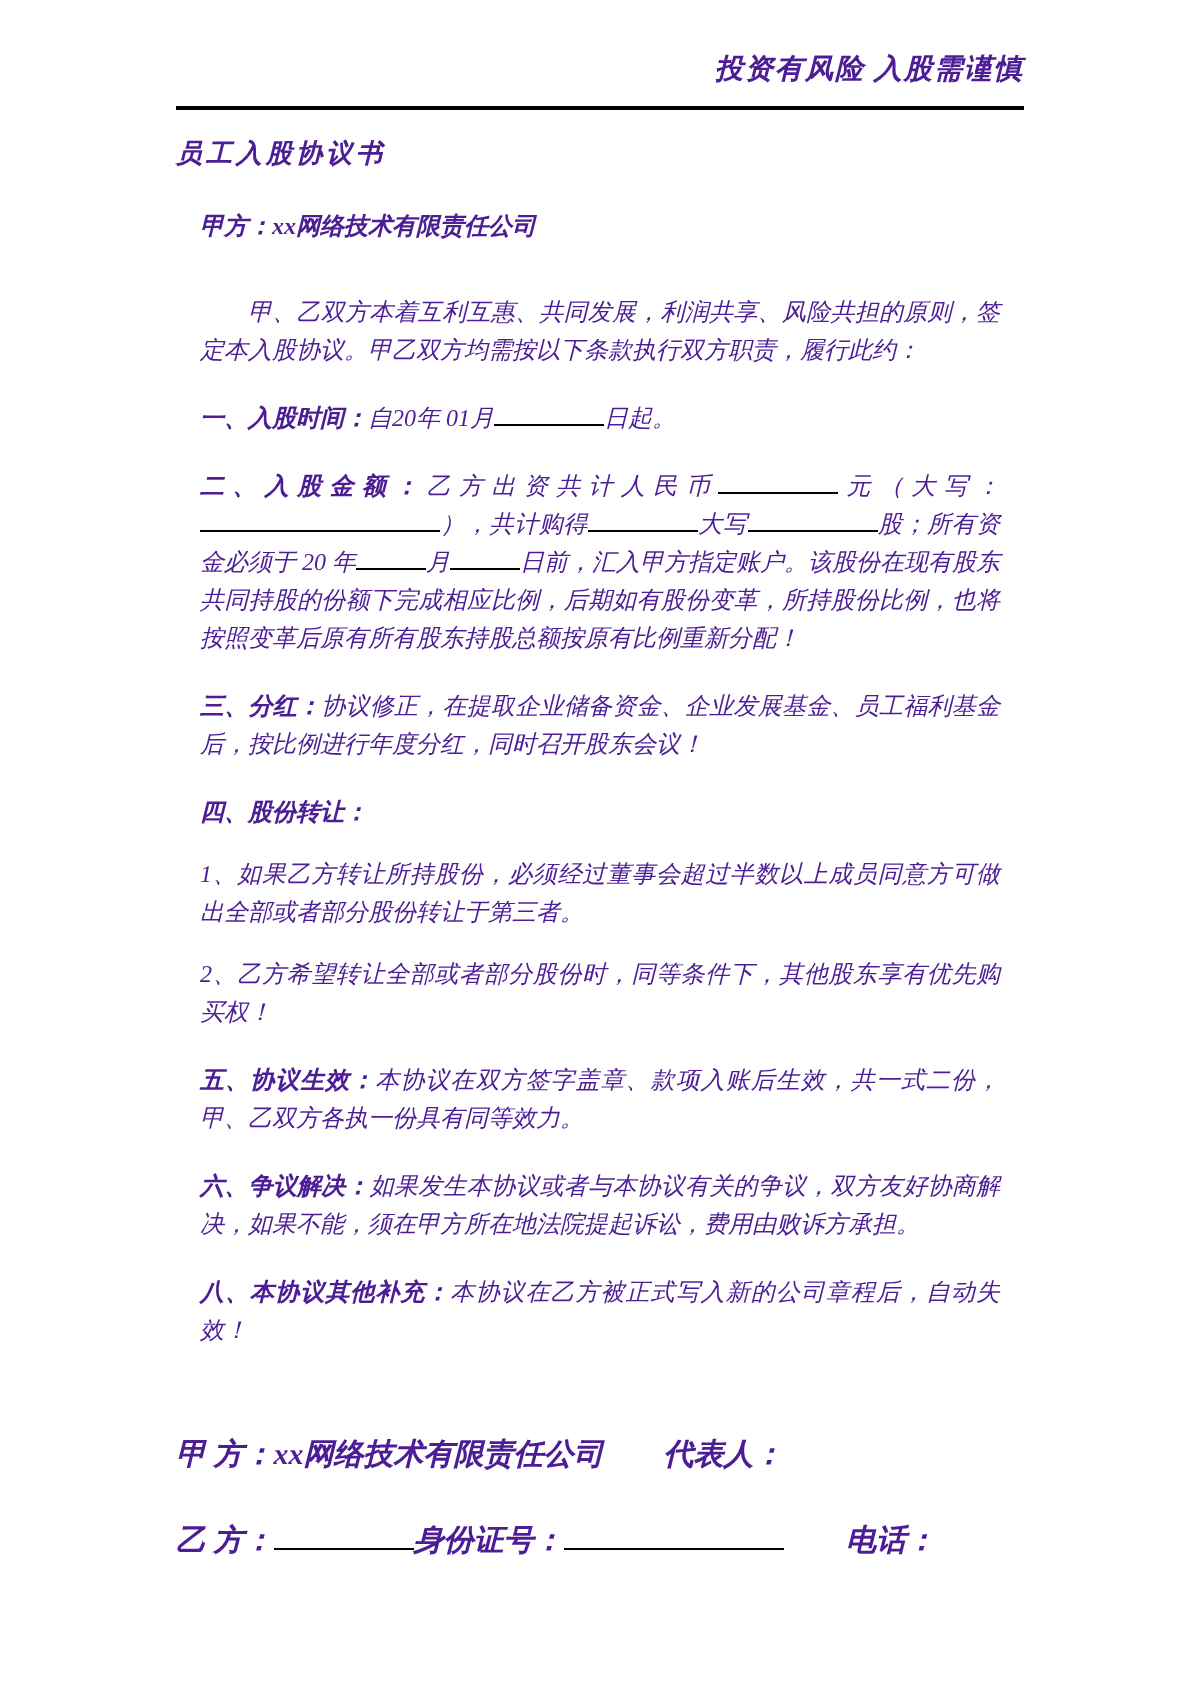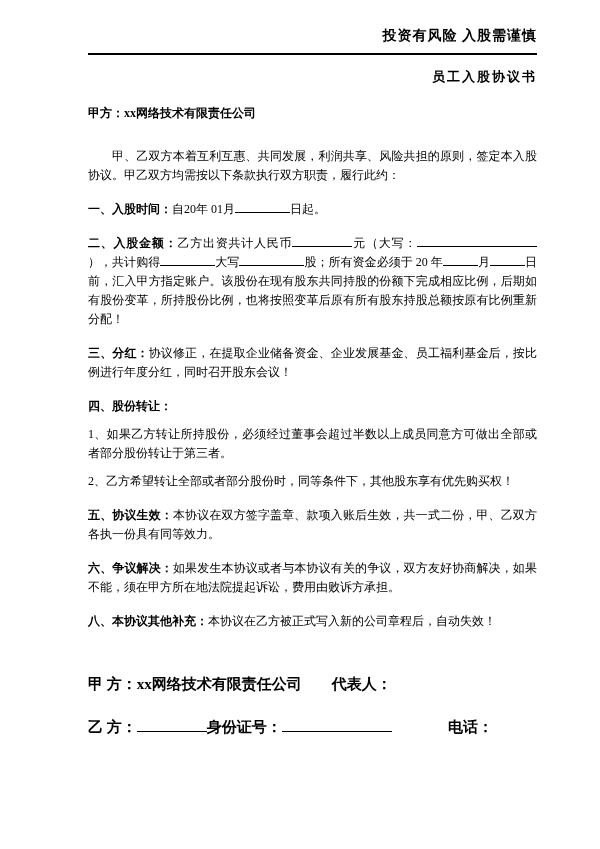--- a/index.html
+++ b/index.html
@@ -4,47 +4,48 @@
 <style>
   html, body {
     margin: 0;
     padding: 0;
     background: #ffffff;
   }
   .page {
     width: 600px;
     height: 849px;
     box-sizing: border-box;
-    padding: 26px 63px 0 88px;
+    padding: 26px 88px 0 88px;
     background: #ffffff;
-    color: #000000;
+    color: #4c1d95;
     font-family: "Liberation Serif", "DejaVu Serif", serif;
     overflow: hidden;
+    font-style: italic;
   }
   .disclaimer {
     text-align: right;
     font-weight: bold;
     font-size: 14px;
     letter-spacing: 1px;
     margin: 0 0 8px 0;
   }
   .rule {
     border: 0;
     border-top: 2px solid #000;
     margin: 0 0 8px 0;
   }
   .doc-title {
-    text-align: right;
+    text-align: left;
     font-weight: bold;
     font-size: 13px;
     letter-spacing: 2px;
     margin: 12px 0 18px 0;
   }
   p {
-    margin: 0;
+    margin: 12px;
     font-size: 12px;
     line-height: 19px;
     text-align: justify;
   }
   .bold { font-weight: bold; }
   .gap-s { margin-top: 9px; }
   .gap-m { margin-top: 15px; }
   .gap-l { margin-top: 24px; }
   .indent { text-indent: 2em; }
   .blank {

